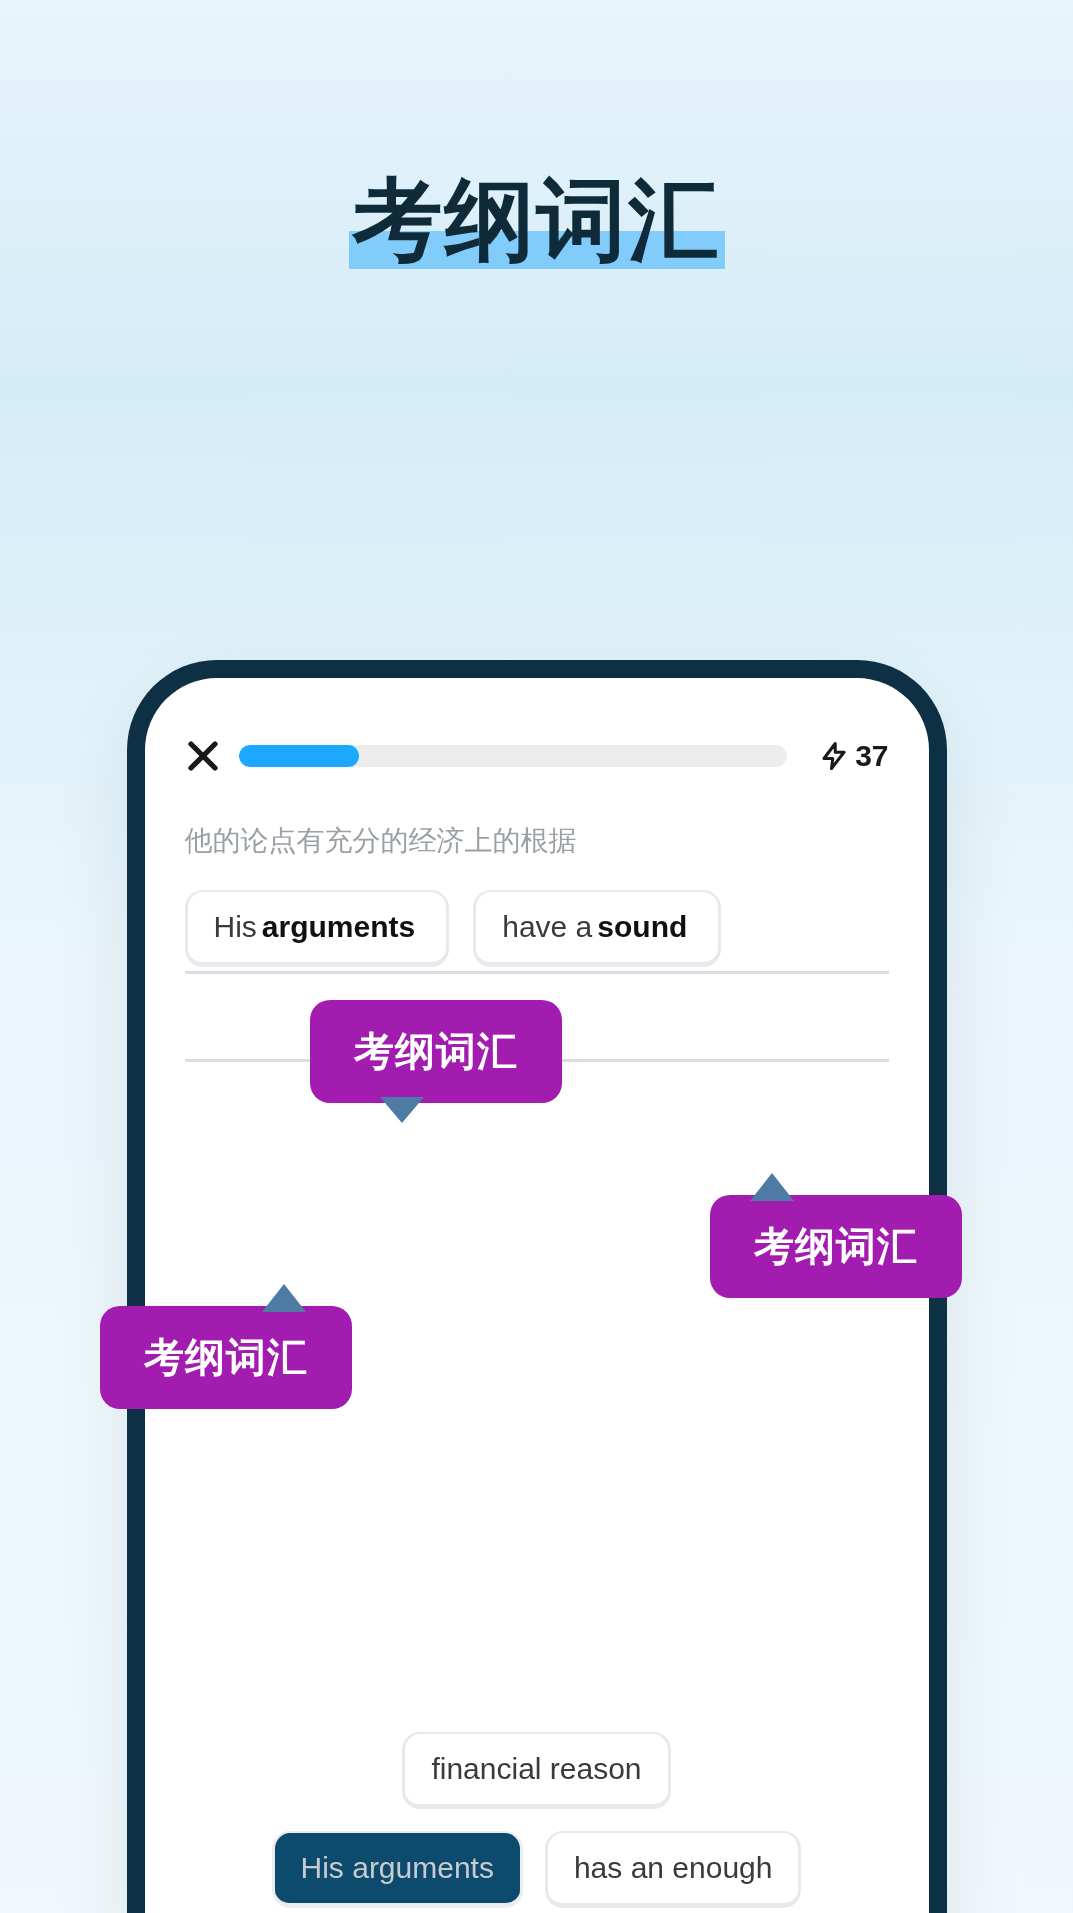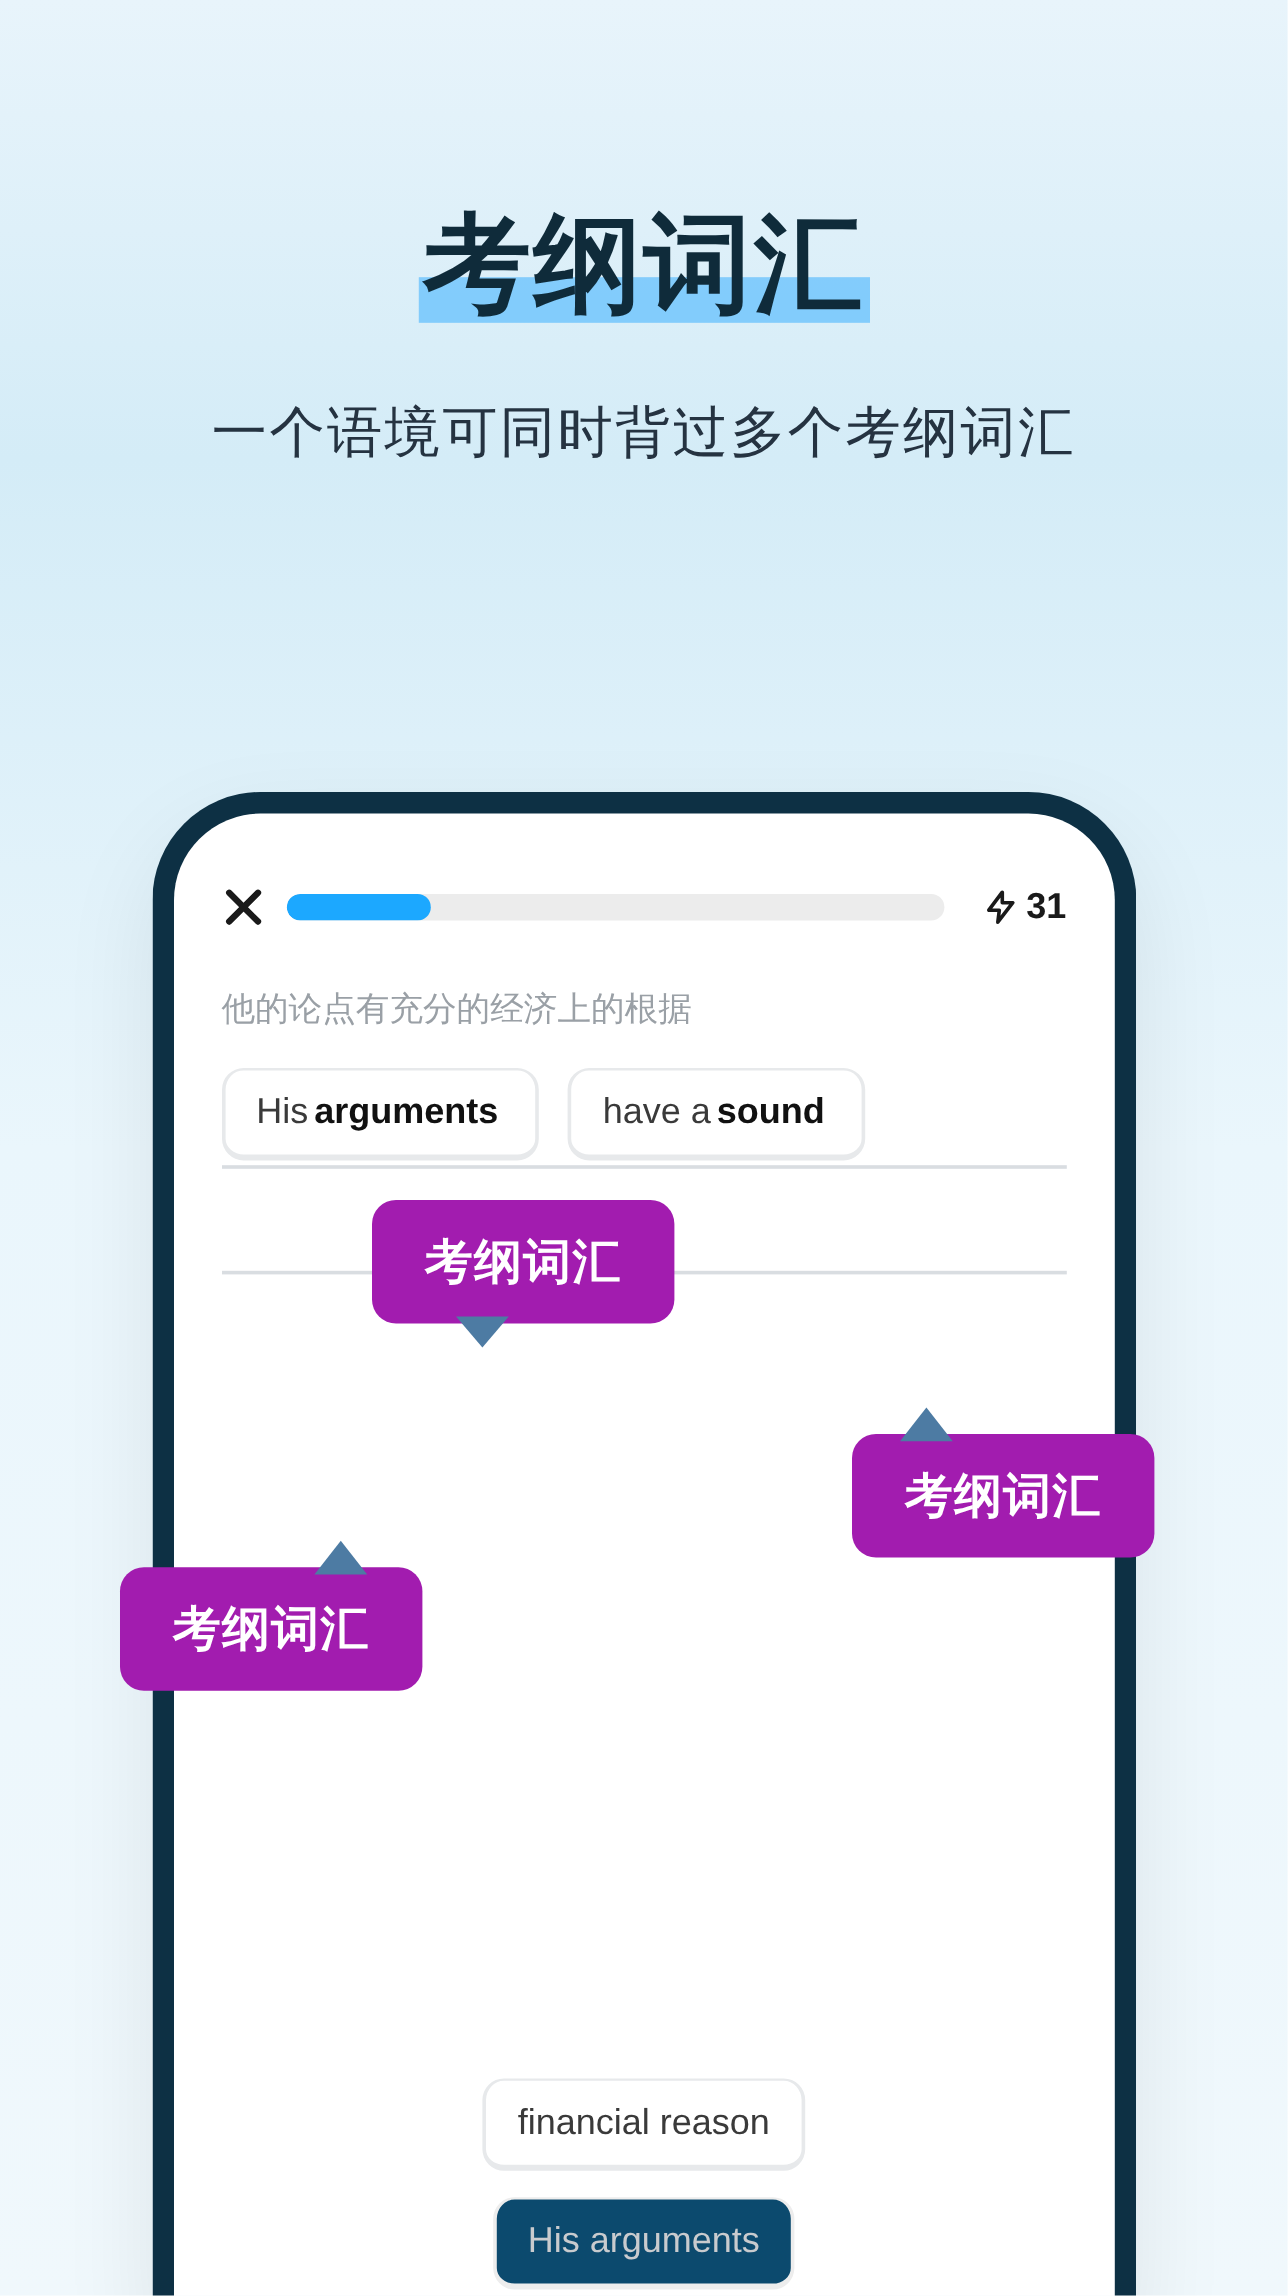--- a/index.html
+++ b/index.html
@@ -205,38 +205,37 @@
       border-left: 22px solid transparent;
       border-right: 22px solid transparent;
       border-bottom: 28px solid #4d7ba3;
     }
   </style>
 </head>
 <body>
 
 <div class="hero">
   <div class="hero-title">考纲词汇</div>
-  <div class="hero-sub">一个语境可同时背过多个考纲词汇</div>
 </div>
 
 <div class="phone">
   <div class="phone-inner">
     <div class="topbar">
       <svg class="close-x" viewBox="0 0 24 24">
         <line x1="4" y1="4" x2="20" y2="20" stroke="currentColor" stroke-width="3.5" stroke-linecap="round"></line>
         <line x1="20" y1="4" x2="4" y2="20" stroke="currentColor" stroke-width="3.5" stroke-linecap="round"></line>
       </svg>
       <div class="progress-track">
         <div class="progress-fill"></div>
       </div>
       <div class="bolt-wrap">
         <svg class="bolt" viewBox="0 0 24 24">
           <path d="M13 2 L4 14 L11 14 L10 22 L20 9 L13 9 Z" fill="none" stroke="currentColor" stroke-width="2.4" stroke-linejoin="round"></path>
         </svg>
-        <span class="bolt-count">31</span>
+        <span class="bolt-count">37</span>
       </div>
     </div>
 
     <div class="prompt-text">他的论点有充分的经济上的根据</div>
 
     <div class="answer-area">
       <div class="answer-row">
         <div class="chip">
           <span>His </span>
           <b>arguments</b>
@@ -253,20 +252,23 @@
   <div class="option-area">
     <div class="option-row">
       <div class="chip">
         <span>financial reason</span>
       </div>
     </div>
     <div class="option-row">
       <div class="chip ghost">
         <span>His arguments</span>
       </div>
+      <div class="chip">
+        <span>has an enough</span>
+      </div>
     </div>
   </div>
 </div>
 
 <div class="tooltip tt1">
   <span>考纲词汇</span>
   <div class="arrow"></div>
 </div>
 <div class="tooltip tt2">
   <span>考纲词汇</span>

